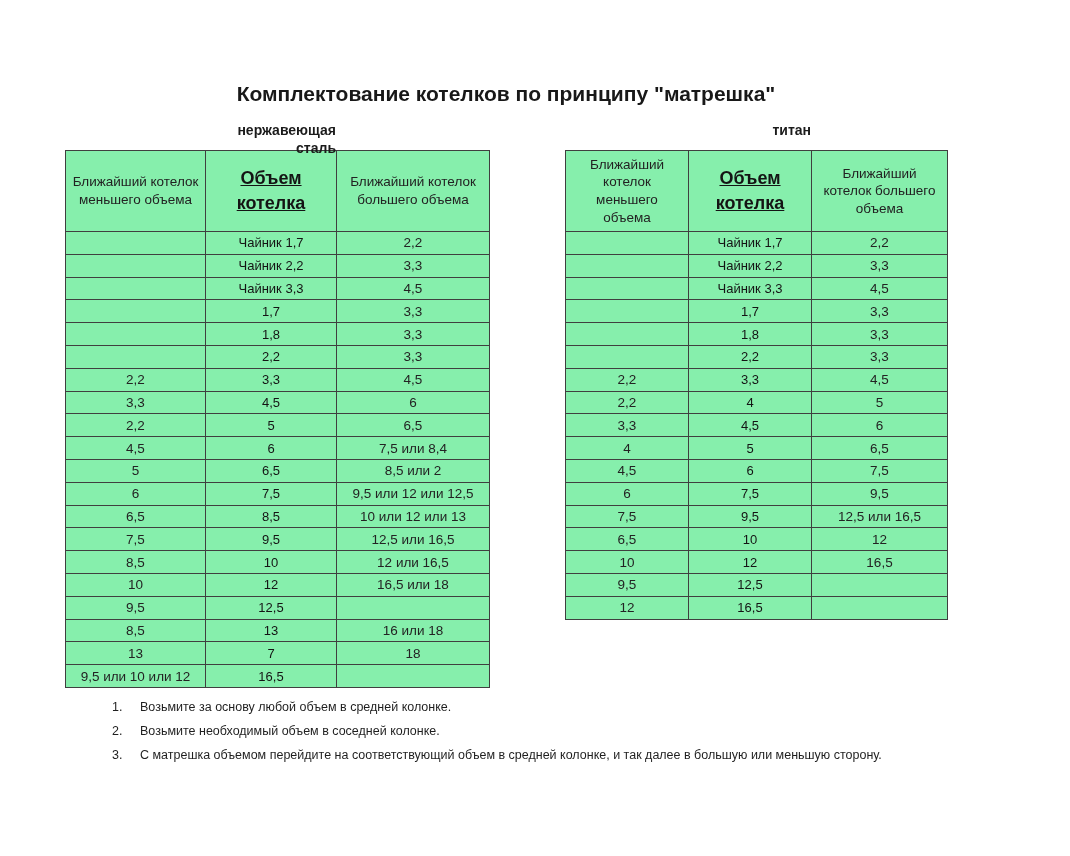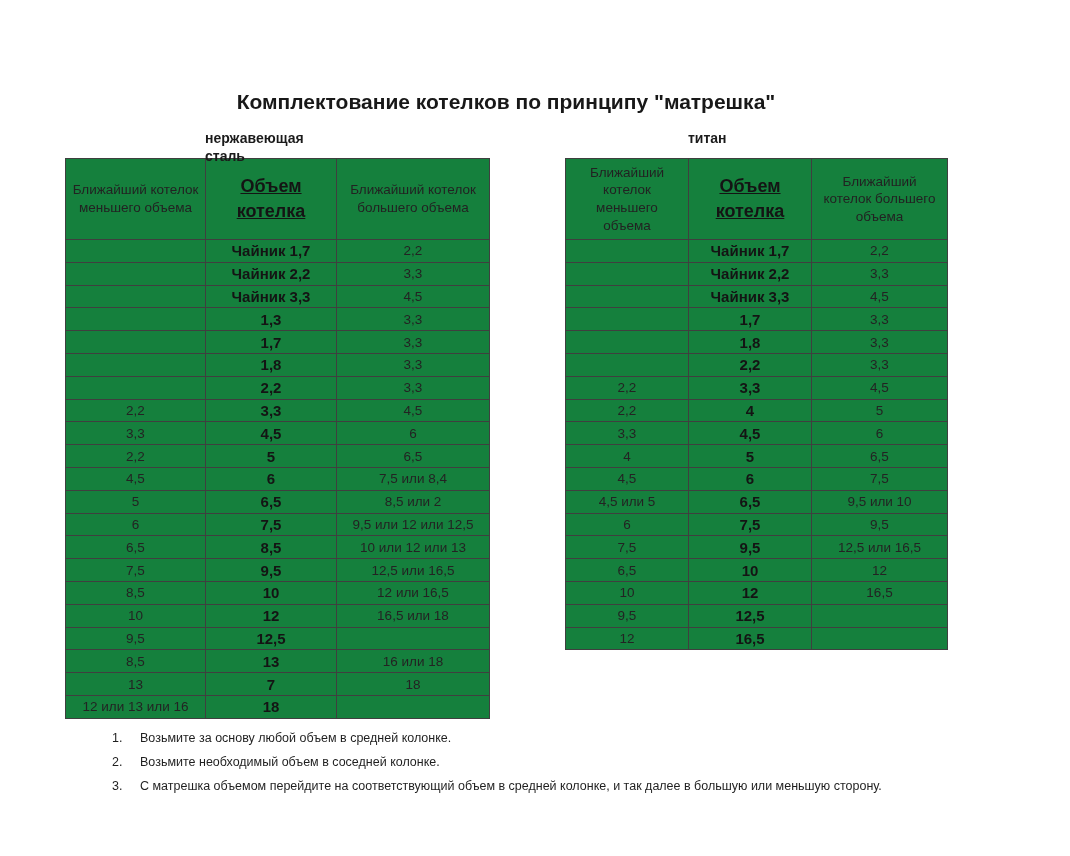--- a/index.html
+++ b/index.html
@@ -6,21 +6,21 @@
   body {
     width: 1070px; height: 856px;
     background: #ffffff;
     font-family: "Liberation Sans", sans-serif;
     color: #1f1f1f;
     position: relative;
     overflow: hidden;
   }
   .content {
     position: absolute;
-    left: 65px; top: 8px;
+    left: 65px; top: 0;
     width: 882px;
   }
   .title {
     margin: 80px 0 0 0;
     text-align: center;
     font-size: 21px;
     line-height: 27px;
     font-weight: 700;
     color: #181818;
   }
@@ -32,30 +32,30 @@
     width: 882px;
   }
   .table-block { display: block; }
   .table-block.left  { width: 424px; }
   .table-block.right { width: 382px; }
   .caption {
     font-weight: 700;
     font-size: 14px;
     height: 18px;
     line-height: 18px;
-    text-align: left;
+    text-align: right;
     color: #1b1b1b;
   }
   .left  .caption { margin-left: 140px; width: 131px; }
   .right .caption { margin-left: 123px; width: 123px; }
   table.t {
     border-collapse: collapse;
     table-layout: fixed;
     margin-top: 11px;
-    background: #15803d;
+    background: #86efac;
   }
   .t-left  { width: 424px; }
   .t-right { width: 382px; }
   .t-left  col.c1 { width: 140px; } .t-left  col.c2 { width: 131px; } .t-left  col.c3 { width: 153px; }
   .t-right col.c1 { width: 123px; } .t-right col.c2 { width: 123px; } .t-right col.c3 { width: 136px; }
   .t th, .t td {
     border: 1px solid #3f3f3f;
     text-align: center;
     vertical-align: middle;
     overflow: hidden;
@@ -75,22 +75,22 @@
     color: #141414;
     text-decoration: underline;
   }
   .t td {
     height: 21.8px;
     font-size: 13.5px;
     padding: 0 2px;
     color: #232323;
   }
   .t td:nth-child(2) {
-    font-weight: 700;
-    font-size: 15px;
+    font-weight: 400;
+    font-size: 13px;
     color: #141414;
   }
   .notes {
     margin-top: 12px;
     padding-left: 47px;
     font-size: 12.5px;
     color: #1f1f1f;
   }
   .note-row { display: flex; margin-bottom: 10px; line-height: 14px; }
   .note-num { width: 28px; flex: 0 0 28px; }
@@ -131,25 +131,20 @@
               <td>Чайник 2,2</td>
               <td>3,3</td>
             </tr>
             <tr>
               <td></td>
               <td>Чайник 3,3</td>
               <td>4,5</td>
             </tr>
             <tr>
               <td></td>
-              <td>1,3</td>
-              <td>3,3</td>
-            </tr>
-            <tr>
-              <td></td>
               <td>1,7</td>
               <td>3,3</td>
             </tr>
             <tr>
               <td></td>
               <td>1,8</td>
               <td>3,3</td>
             </tr>
             <tr>
               <td></td>
@@ -215,22 +210,22 @@
               <td>8,5</td>
               <td>13</td>
               <td>16 или 18</td>
             </tr>
             <tr>
               <td>13</td>
               <td>7</td>
               <td>18</td>
             </tr>
             <tr>
-              <td>12 или 13 или 16</td>
-              <td>18</td>
+              <td>9,5 или 10 или 12</td>
+              <td>16,5</td>
               <td></td>
             </tr>
           </tbody>
       </table>
     </div>
 
     <div class="table-block right">
       <div class="caption">титан</div>
       <table class="t t-right">
         <colgroup>
@@ -295,25 +290,20 @@
               <td>4</td>
               <td>5</td>
               <td>6,5</td>
             </tr>
             <tr>
               <td>4,5</td>
               <td>6</td>
               <td>7,5</td>
             </tr>
             <tr>
-              <td>4,5 или 5</td>
-              <td>6,5</td>
-              <td>9,5 или 10</td>
-            </tr>
-            <tr>
               <td>6</td>
               <td>7,5</td>
               <td>9,5</td>
             </tr>
             <tr>
               <td>7,5</td>
               <td>9,5</td>
               <td>12,5 или 16,5</td>
             </tr>
             <tr>

